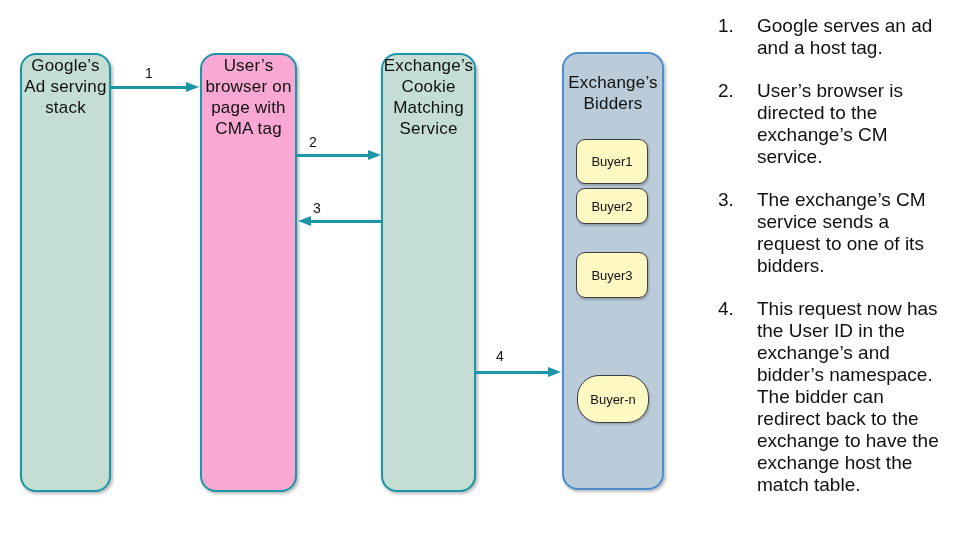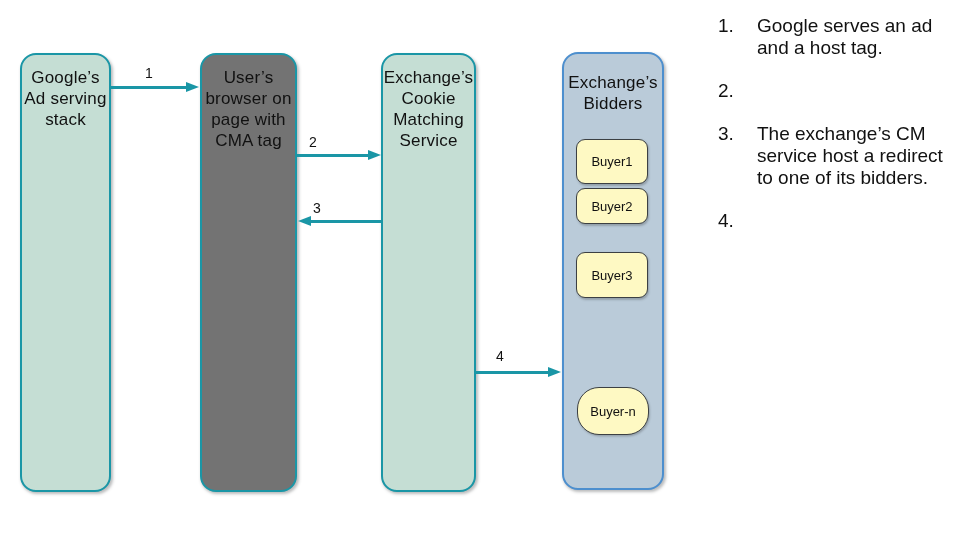--- a/index.html
+++ b/index.html
@@ -22,34 +22,33 @@
     position: absolute;
     box-sizing: border-box;
     border-radius: 16px;
     box-shadow: 1.5px 2px 3px rgba(60, 64, 67, 0.35);
   }
   .node-green {
     background: #c5ded4;
     border: 2px solid #1a96a6;
   }
   .node-blue {
-    background: #737373;
+    background: #f9a8d4;
     border: 2px solid #1a96a6;
   }
   .node-blue-border {
     background: #bacbd9;
     border: 2px solid #4d8fce;
   }
   .n1 { left: 20px;  top: 53px; width: 91px;  height: 439px; }
   .n2 { left: 200px; top: 53px; width: 97px;  height: 439px; }
   .n3 { left: 381px; top: 53px; width: 95px;  height: 439px; }
   .n4 { left: 562px; top: 52px; width: 102px; height: 438px; }
 
   .node-label {
-    padding-top: 12px;
     text-align: center;
     white-space: pre-line;
     font-size: 17px;
     line-height: 21px;
     letter-spacing: 0.2px;
   }
   .n4 .node-label { padding-top: 18px; }
 
   
   .buyer {
@@ -60,21 +59,21 @@
     border-radius: 9px;
     box-shadow: 1px 1.5px 2px rgba(60, 64, 67, 0.3);
     display: flex;
     align-items: center;
     justify-content: center;
     font-size: 13px;
   }
   .b1 { left: 12px; top: 85px;  width: 72px; height: 45px; }
   .b2 { left: 12px; top: 134px; width: 72px; height: 36px; }
   .b3 { left: 12px; top: 198px; width: 72px; height: 46px; text-align: center; }
-  .bn { left: 13px; top: 333px; width: 72px; height: 48px; border-radius: 22px; }
+  .bn { left: 13px; top: 321px; width: 72px; height: 48px; border-radius: 22px; }
 
   
   .arrow {
     position: absolute;
     height: 12px;
   }
   .arrow-line {
     position: absolute;
     top: 4.5px;
     height: 3px;
@@ -191,23 +190,25 @@
     <span class="arrow-head"></span>
   </div>
 
   <div class="steps">
     <div class="step">
       <span class="step-num">1.</span>
       <span class="step-text">Google serves an ad and a host tag.</span>
     </div>
     <div class="step">
       <span class="step-num">2.</span>
+      <span class="step-text">User’s browser is directed to the exchange’s CM service.</span>
     </div>
     <div class="step">
       <span class="step-num">3.</span>
-      <span class="step-text">The exchange’s CM service host a redirect to one of its bidders.</span>
+      <span class="step-text">The exchange’s CM service sends a request to one of its bidders.</span>
     </div>
     <div class="step">
       <span class="step-num">4.</span>
+      <span class="step-text">This request now has the User ID in the exchange’s and bidder’s namespace. The bidder can redirect back to the exchange to have the exchange host the match table.</span>
     </div>
   </div>
 
 </div>
 
 </body></html>

